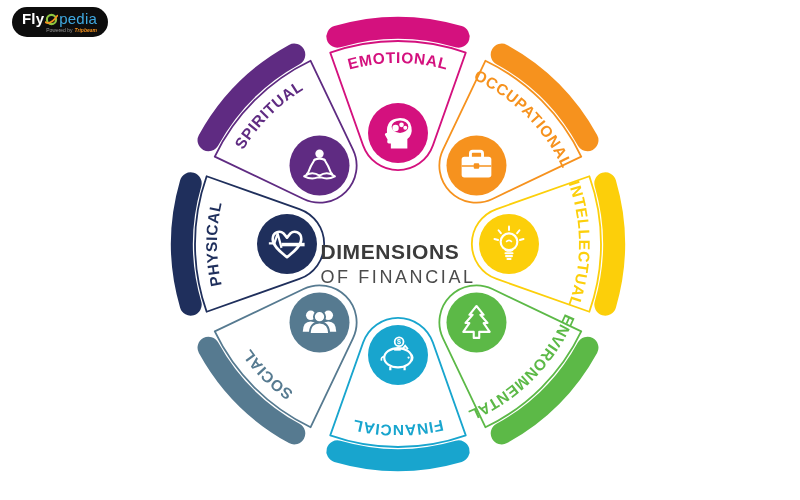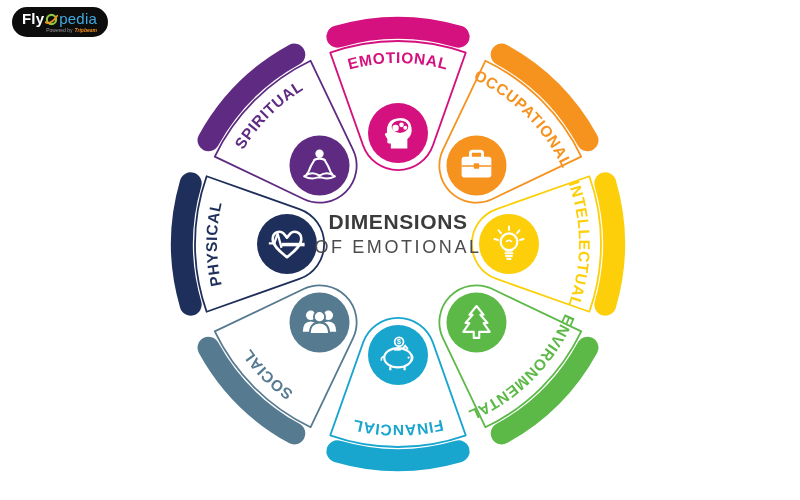--- a/index.html
+++ b/index.html
@@ -18,22 +18,22 @@
     box-shadow:0 0 0 1px #0d0d0d;
   }
   .logo-row{display:flex;align-items:center;line-height:16px;}
   .logo-fly{color:#ffffff;font-weight:700;font-size:15px;letter-spacing:.2px;}
   .logo-o{width:13px;height:13px;margin:0 1px;}
   .logo-pedia{color:#3fa9e1;font-weight:400;font-size:15px;letter-spacing:.2px;}
   .logo-tagline{font-size:5px;line-height:6px;color:#9b9b9b;display:flex;gap:2px;align-items:baseline;}
   .logo-tagline .tg-brand{color:#f6921e;font-style:italic;font-weight:700;}
   
   .center-text{
-    position:absolute;left:398px;top:210px;transform:translateX(-50%);
-    text-align:center;white-space:nowrap;
+    position:absolute;left:398px;top:240px;transform:translateX(-50%);
+    white-space:nowrap;
   }
   .center-title{font-size:21px;font-weight:700;color:#3b3b3b;letter-spacing:.6px;}
   .center-subtitle{font-size:18px;font-weight:400;color:#4b4b4b;letter-spacing:2.6px;margin-top:3px;}
   svg text{font-family:"Liberation Sans","DejaVu Sans",sans-serif;}
 </style>
 </head>
 <body>
 
 <div class="stage">
 
@@ -191,16 +191,16 @@
           <use href="#sym-meditation-icon" x="297.51" y="143.51" width="44" height="44" style="--seg:#5f2b82"></use>
           <path id="lp7" d="M 217.69 228.22 A 181 181 0 0 1 382.22 63.69" fill="none"></path>
           <text font-size="15.5" font-weight="700" letter-spacing="0.6" fill="#5f2b82"><textPath href="#lp7" startOffset="50%" text-anchor="middle">SPIRITUAL</textPath></text>
         </g>
       </g>
   </svg>
 
   
   <div class="center-text">
     <div class="center-title">DIMENSIONS</div>
-    <div class="center-subtitle">OF EMOTIONAL</div>
+    <div class="center-subtitle">OF FINANCIAL</div>
   </div>
 
 </div>
 
 </body></html>

